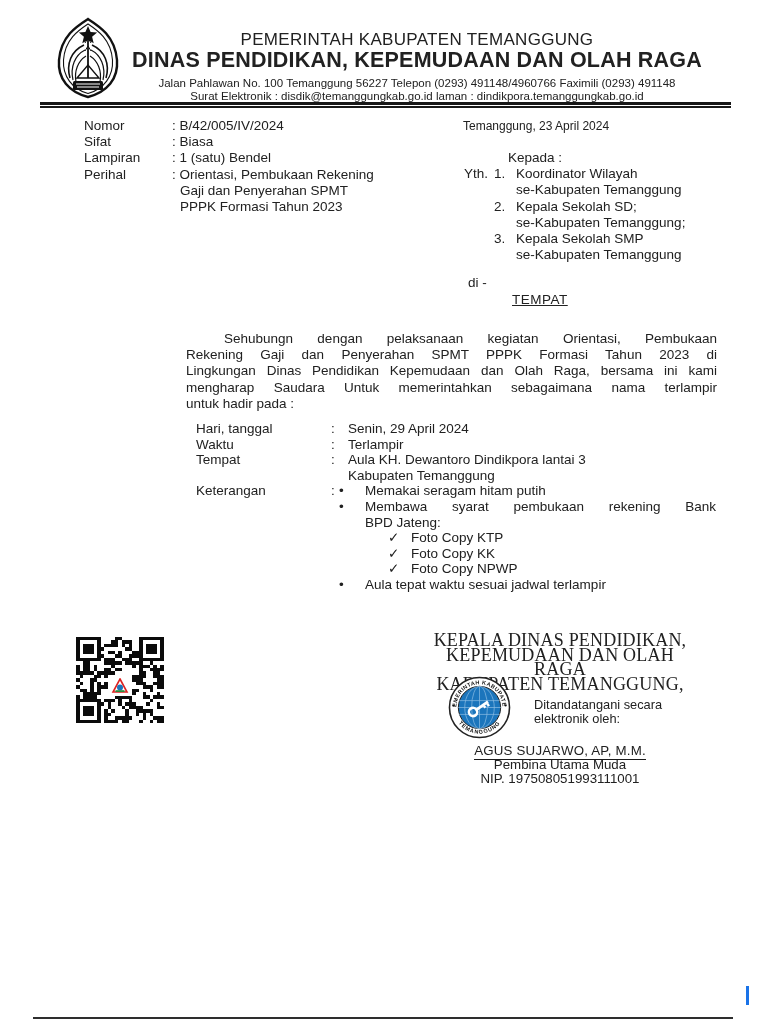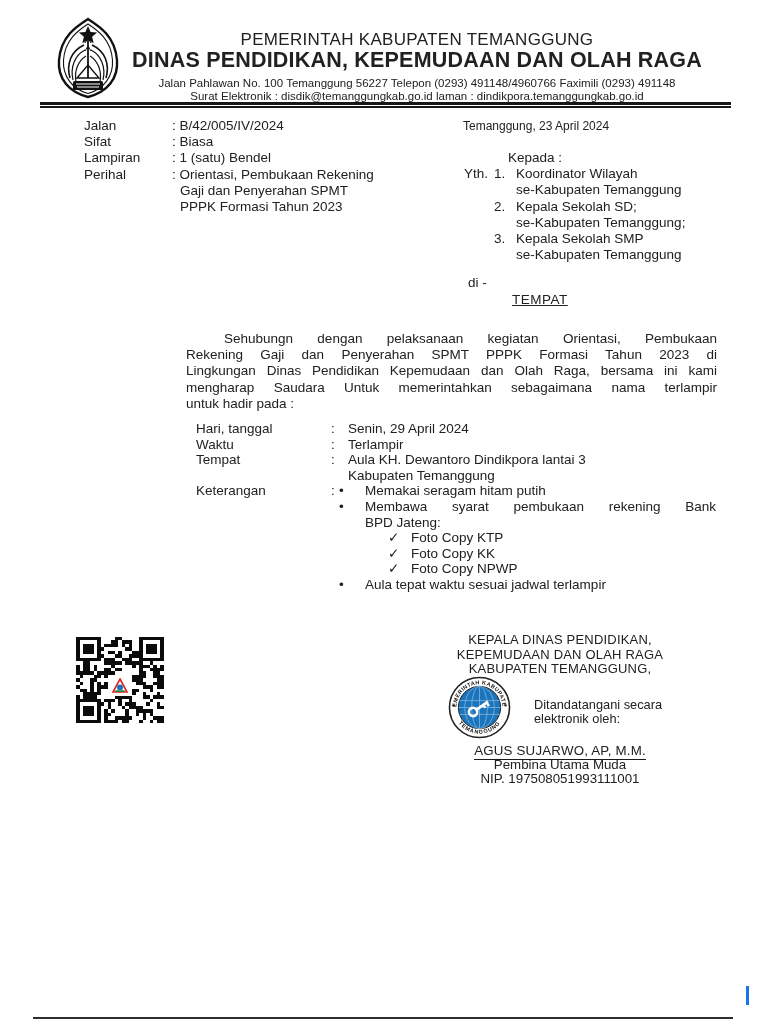--- a/index.html
+++ b/index.html
@@ -54,21 +54,21 @@
 
   
   .qr { position:absolute; left:76px; top:637px; width:88px; height:86px;
         display:grid; grid-template-rows:repeat(25,1fr); grid-template-columns:repeat(25,1fr); }
   .qr i { background:#0b0b0b; }
   .qr-logo { position:absolute; left:108px; top:675px; width:24px; height:21px; background:#fff;
              display:flex; align-items:center; justify-content:center; }
 
   
   .sig-title { position:absolute; left:428px; top:633px; width:264px; text-align:center;
-               font-size:13px; line-height:14.6px; letter-spacing:.2px; }
+               font-size:18px; line-height:14.6px; letter-spacing:.2px;font-family:Liberation Serif, serif; }
   .seal { position:absolute; left:448px; top:676px; width:63px; height:63px; }
   .esign { position:absolute; left:534px; top:698px; font-size:12.8px; line-height:13.8px; }
   .sig-id { position:absolute; left:428px; top:744px; width:264px; text-align:center;
             font-size:13.3px; line-height:14.2px; }
   .sig-name span { border-bottom:1.4px solid #1a1a1a; padding-bottom:.5px; letter-spacing:.2px; }
 
   
   .page-bottom { position:absolute; left:33px; top:1017px; width:700px; height:2.2px; background:#2e2e2e; }
   .caret { position:absolute; left:746px; top:986px; width:2.5px; height:19px; }
 </style>
@@ -101,21 +101,21 @@
     <div class="lh-addr1">Jalan Pahlawan No. 100 Temanggung 56227 Telepon (0293) 491148/4960766 Faximili (0293) 491148</div>
     <div class="lh-addr2">Surat Elektronik : disdik@temanggungkab.go.id laman : dindikpora.temanggungkab.go.id</div>
   </div>
   <div class="rule">
     <div class="thick"></div>
       <div class="thin"></div>
   </div>
 
   <div class="meta">
     <div class="row">
-        <span>Jalan</span>
+        <span>Nomor</span>
         <span>: B/42/005/IV/2024</span>
       </div>
     <div class="row">
         <span>Sifat</span>
         <span>: Biasa</span>
       </div>
     <div class="row">
         <span>Lampiran</span>
         <span>: 1 (satu) Bendel</span>
       </div>

